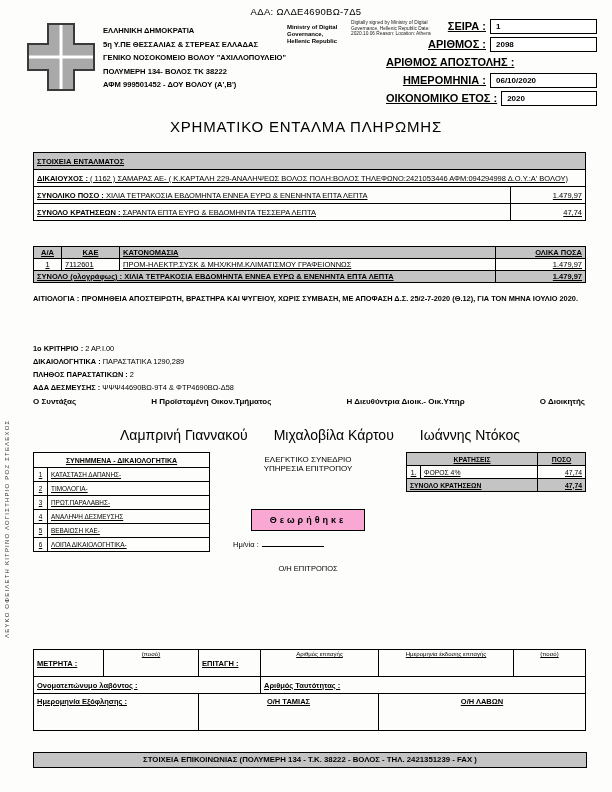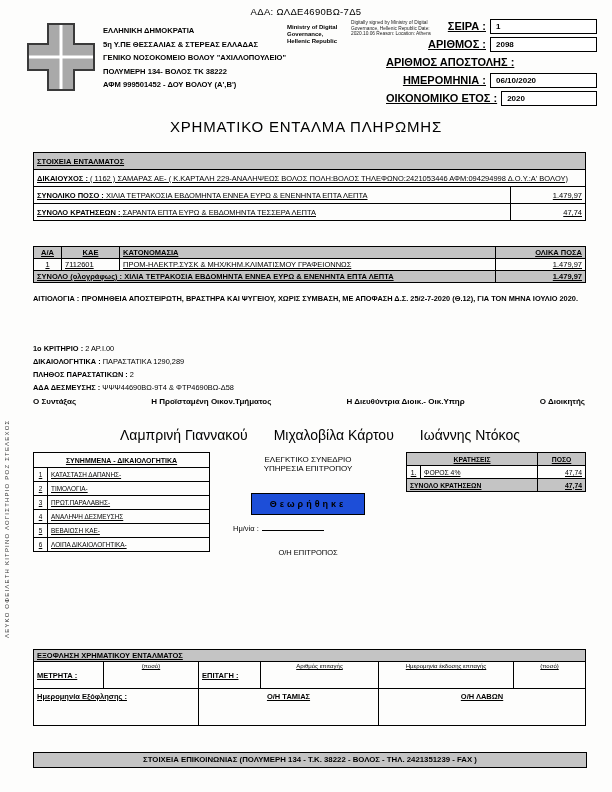--- a/index.html
+++ b/index.html
@@ -41,21 +41,21 @@
   .details{left:33px;top:344px;font-size:7.4px;}
   .drow{margin-bottom:4px;}
 
   .sigt{left:33px;top:397px;width:552px;display:flex;justify-content:space-between;font-size:8px;font-weight:bold;}
   .sign{left:120px;top:427px;width:400px;display:flex;justify-content:space-between;font-size:14px;}
 
   .attach{left:33px;top:452px;width:176px;}
   .attach td{font-size:6.4px;height:11px;}
 
   .audit{left:213px;top:455px;width:190px;text-align:center;font-size:8px;}
-  .stampbox{border:1px solid #000;width:112px;margin:20px auto 0;height:20px;line-height:20px;font-size:9px;letter-spacing:3px;background:#1d4ed8;}
+  .stampbox{border:1px solid #000;width:112px;margin:36px auto 0;height:20px;line-height:20px;font-size:9px;letter-spacing:3px;background:#f9a8d4;}
   .dateline{margin-top:7px;text-align:left;padding-left:20px;font-size:7.5px;}
   .fillline{display:inline-block;width:62px;border-bottom:1px solid #000;height:8px;margin-left:3px;}
   .signer{margin-top:15px;font-size:7.5px;}
 
   .deduct{left:406px;top:452px;width:179px;}
   .deduct td{font-size:6.8px;height:10px;}
 
   .pay{left:33px;top:649px;width:552px;}
   .pay .r1 td{height:24px;}
   .pay .hint{font-size:6px;vertical-align:top;text-align:center;padding-top:1px;}
@@ -286,31 +286,32 @@
   <table class="abs pay grid">
     <colgroup>
         <col style="width:70px">
         <col style="width:95px">
         <col style="width:62px">
         <col style="width:118px">
         <col style="width:135px">
         <col style="width:72px">
       </colgroup>
     <tbody>
-        <tr>
-      <td colspan="6" class="gray b sech">ΕΞΟΦΛΗΣΗ ΧΡΗΜΑΤΙΚΟΥ ΕΝΤΑΛΜΑΤΟΣ</td>
-    </tr>
     <tr class="r1">
       <td class="b vlab">ΜΕΤΡΗΤΑ :</td>
       <td class="hint">(ποσό)</td>
       <td class="b vlab">ΕΠΙΤΑΓΗ :</td>
       <td class="hint">Αριθμός επιταγής</td>
       <td class="hint">Ημερομηνία έκδοσης επιταγής</td>
       <td class="hint">(ποσό)</td>
     </tr>
+    <tr class="r2">
+      <td colspan="3" class="b">Ονοματεπώνυμο λαβόντος :</td>
+      <td colspan="3" class="b">Αριθμός Ταυτότητας :</td>
+    </tr>
     <tr class="r3">
       <td colspan="2" class="b">Ημερομηνία Εξόφλησης :</td>
       <td colspan="2" class="c b">Ο/Η ΤΑΜΙΑΣ</td>
       <td colspan="2" class="c b">Ο/Η ΛΑΒΩΝ</td>
     </tr>
   </tbody>
     </table>
 
   <div class="abs footerbar">ΣΤΟΙΧΕΙΑ ΕΠΙΚΟΙΝΩΝΙΑΣ (ΠΟΛΥΜΕΡΗ 134 - Τ.Κ. 38222 - ΒΟΛΟΣ - ΤΗΛ. 2421351239 - FAX )</div>
 

